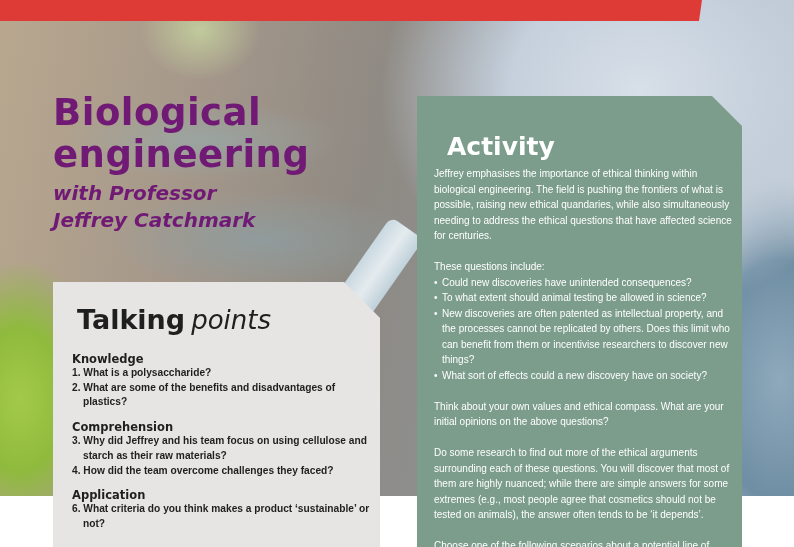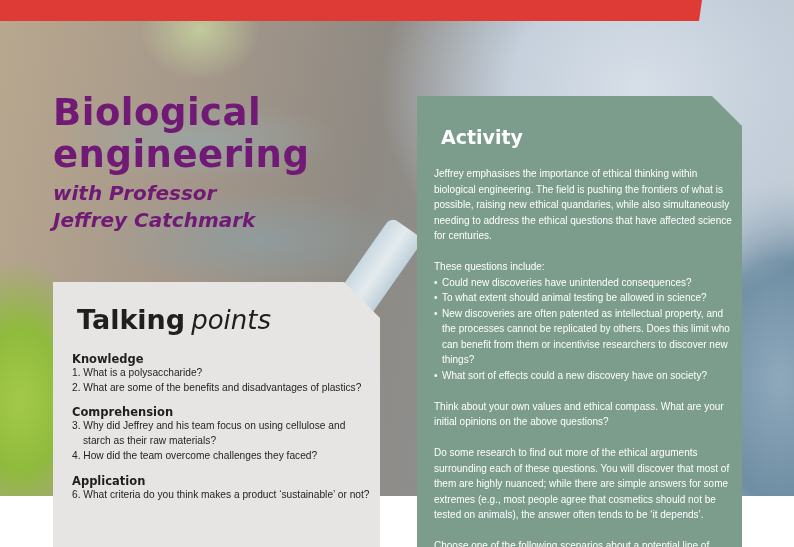--- a/index.html
+++ b/index.html
@@ -32,28 +32,28 @@
     position:absolute; left:53px; top:282px; width:327px; height:280px; background:#e6e5e4;
     clip-path:polygon(0 0, 291px 0, 327px 36px, 327px 280px, 0 280px);
     color:#1f1f1f;
   }
   .talk-title { position:absolute; left:18px; top:16px; font-size:27px; line-height:32px; margin:6px; }
   .talk-title .b { font-family:"DejaVu Sans", sans-serif; font-weight:bold; }
   .talk-title .i { font-family:"DejaVu Sans", sans-serif; font-weight:normal; font-style:italic; font-size:26px; margin-left:6px; }
   .talk-body { position:absolute; left:19px; top:70px; width:300px; }
   .sec-h { font-family:"DejaVu Sans", sans-serif; font-weight:bold; font-size:11.5px; line-height:14px; margin-top:10px; }
   .sec-h:first-child { margin-top:0; }
-  .q { font-size:10.2px; line-height:14.7px; padding-left:11px; text-indent:-11px; }
+  .q { font-size:10.2px; line-height:14.7px; padding-left:11px; text-indent:-11px;font-weight:bold; }
 
   .act {
     position:absolute; left:417px; top:96px; width:325px; height:460px; background:#7c9d8c;
     clip-path:polygon(0 0, 295px 0, 325px 30px, 325px 460px, 0 460px);
     color:#ffffff;
   }
-  .act-title { position:absolute; left:16px; top:22px; font-family:"DejaVu Sans", sans-serif; font-weight:bold; font-size:19px; margin:8px; }
+  .act-title { position:absolute; left:16px; top:22px; font-family:"DejaVu Sans", sans-serif; font-weight:bold; font-size:25px; margin:14px; }
   .act-body { position:absolute; left:17px; top:70px; width:300px; font-size:10px; line-height:15.5px; }
   .act-body p { margin:0 0 15.5px 0; }
   .act-body ul { margin:0 0 15.5px 0; padding:0; list-style:none; }
   .act-body li { padding-left:8px; position:relative; }
   .act-body li::before { content:"•"; position:absolute; left:0; }
 </style>
 </head>
 <body>
 
 <div class="bg">

